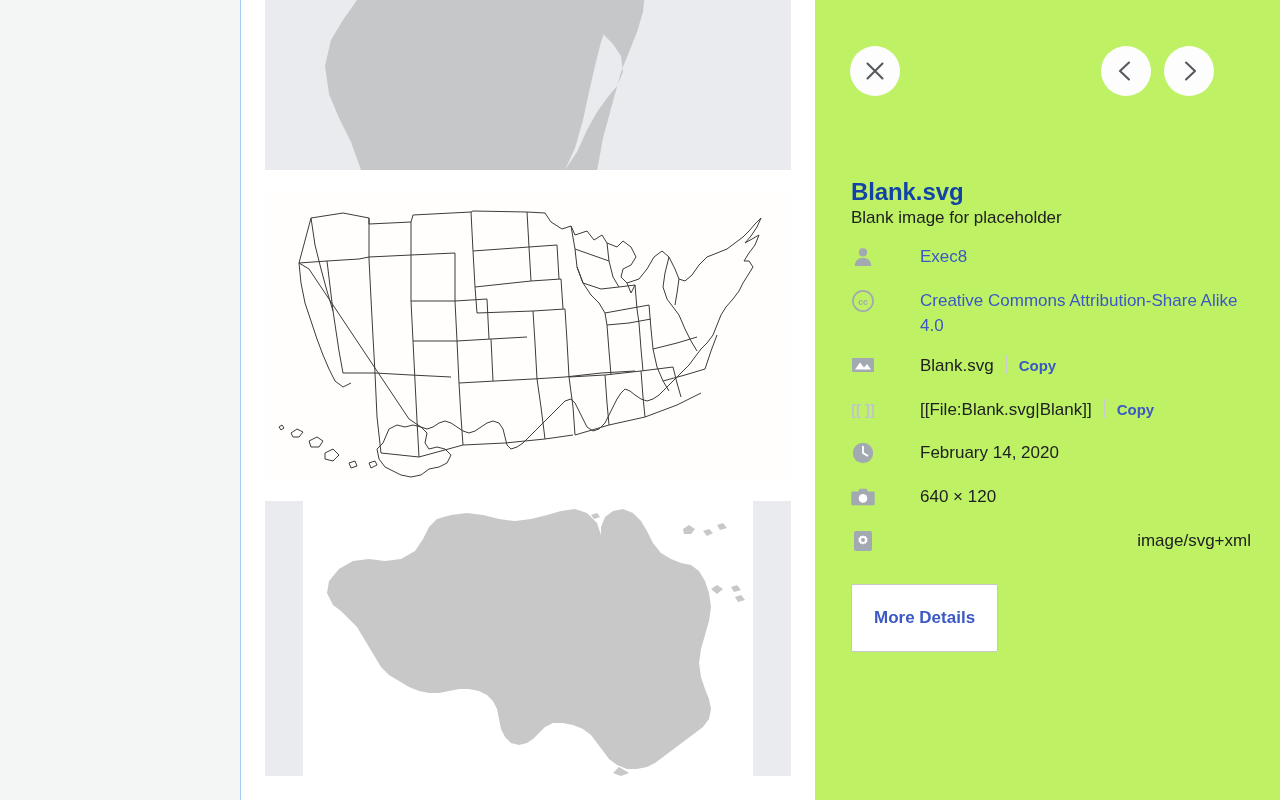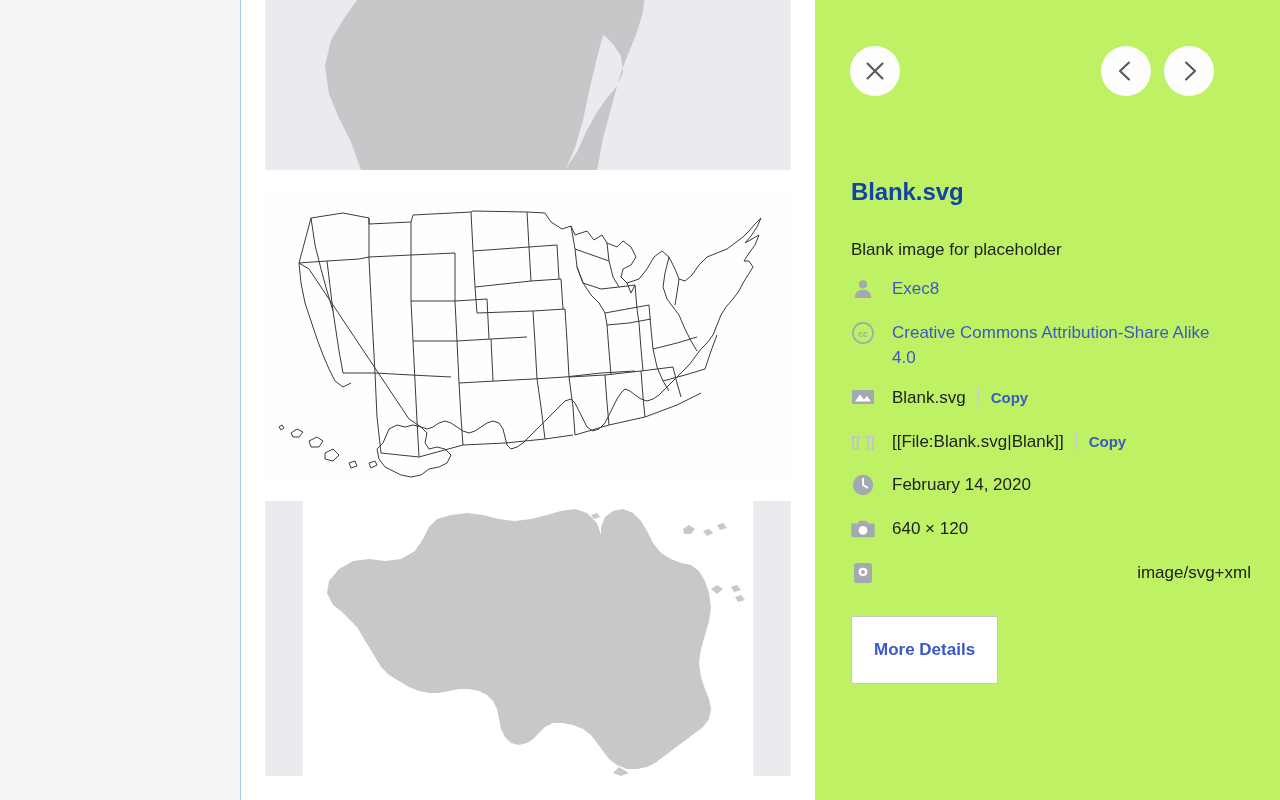--- a/index.html
+++ b/index.html
@@ -77,41 +77,41 @@
 
   .panel-body { position:absolute; left:36px; top:178px; width:400px; }
 
   .file-title {
     display:block;
     font-size:24px; line-height:28px; font-weight:bold;
     color:#1443a8; text-decoration:none;
     letter-spacing:-0.1px;
   }
   .file-caption {
-    margin-top:33px;
+    margin-top:1px;
     font-size:17px; line-height:22px; color:#202122;
   }
 
   .meta-list { margin-top:15px; }
   .meta-row {
     display:flex; align-items:flex-start;
     min-height:30px;
     margin-bottom:14px;
   }
   .meta-row:last-child { margin-bottom:0;justify-content:space-between; }
 
   .meta-icon {
     flex:0 0 auto;
     width:24px; height:24px;
     margin-right:17px; margin-top:1px;
     display:flex; align-items:center; justify-content:center;text-decoration:underline;
   }
   .meta-text {
     font-size:17px; line-height:25px; color:#202122;
-    display:flex; flex-wrap:wrap; align-items:baseline;
+    display:flex; flex-wrap:wrap; align-items:baseline;margin-left:28px;
   }
   .meta-link {
     color:#3b58c4; text-decoration:none; font-size:17px; line-height:25px;
   }
   .license-link { color:#3b58c4; max-width:330px; display:inline-block; }
   .meta-value { color:#202122; }
   .sep {
     display:inline-block;
     width:1px; height:19px;
     background:#c8ccd1;

